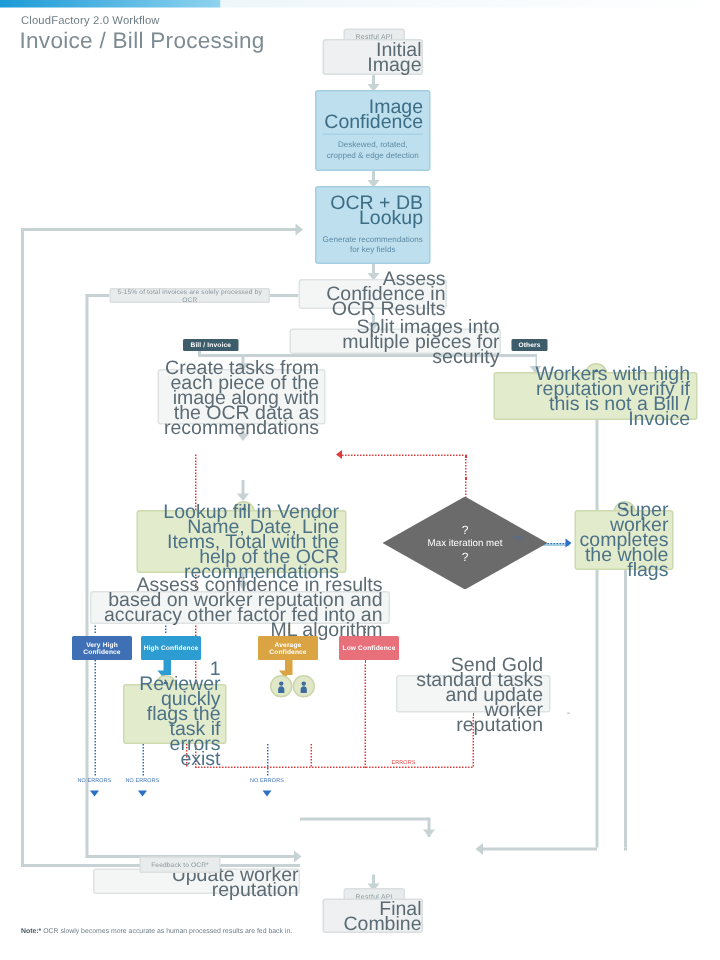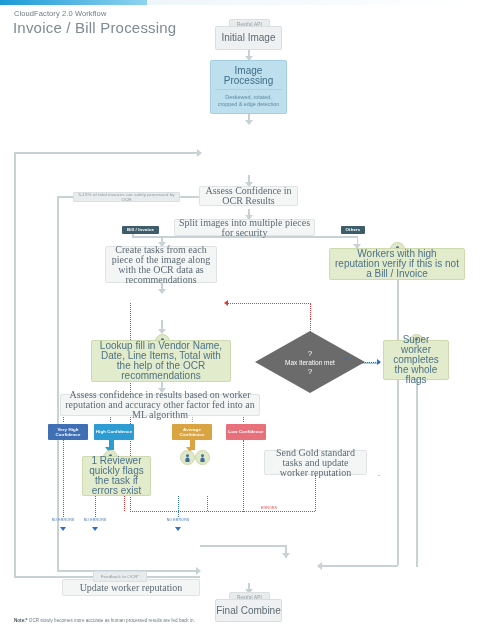--- a/index.html
+++ b/index.html
@@ -19,23 +19,23 @@
     background:linear-gradient(to right,#eef6fa,#ffffff);}
   .brand{position:absolute;left:14px;top:9px;font-size:7.5px;color:#6d7c85;letter-spacing:.1px;}
   .maintitle{position:absolute;left:13px;top:19px;font-size:15px;color:#7d8b93;font-weight:400;letter-spacing:.2px;}
 
   
   .node{position:absolute;box-sizing:border-box;display:flex;flex-direction:column;
         align-items:center;justify-content:center;text-align:center;}
   .grey{background:#eef0f1;border:1px solid #d9dedf;color:#5c6b73;border-radius:2px;}
   .blue{background:#bddfee;border:1px solid #a4cfe2;color:#3d6d85;border-radius:2px;}
   .green{background:#e3ebcd;border:1px solid #cdd9ae;color:#4c7287;border-radius:2px;}
-  .white{background:#f4f6f6;border:1px solid #dfe3e4;color:#5c6b73;border-radius:2px;font-family:Liberation Serif, serif;}
-
-  .node .ttl{font-size:10px;line-height:10px;}
+  .white{background:#f4f6f6;border:1px solid #dfe3e4;color:#5c6b73;border-radius:2px;}
+
+  .node .ttl{font-size:13px;line-height:10px;text-align:right;}
   .node .sub{font-size:5.4px;line-height:7px;color:#5f8ba3;margin-top:2px;}
   .blue .divider{width:100%;height:1px;background:#a8d2e4;margin:3px 0 0 0;}
 
   
   .apichip{position:absolute;background:#e9ecec;border:1px solid #dcdfe0;color:#8a979e;
     font-size:4.6px;border-radius:2px;display:flex;align-items:center;justify-content:center;
     letter-spacing:.2px;}
 
   
   .tag{position:absolute;display:flex;align-items:center;justify-content:center;text-align:center;
@@ -195,43 +195,58 @@
 
   <div class="vline" style="left:248px;top:583px;height:9px;"></div>
   <div class="arrow-d" style="left:244.7px;top:589px;"></div>
 
   <div class="apichip" style="left:229px;top:19px;width:39px;height:8px;">Restful API</div>
   <div class="node grey" style="left:215px;top:26px;width:67px;height:24px;">
     <div class="ttl">Initial Image</div>
   </div>
 
   <div class="node blue" style="left:210px;top:60px;width:77px;height:54px;padding:5px 4px;">
-    <div class="ttl">Image Processing</div>
+    <div class="ttl">Image Confidence</div>
     <div class="divider"></div>
     <svg width="11" height="11" viewBox="0 0 20 20" style="margin-top:2px;">
       <circle cx="10" cy="10" r="5.2" fill="#5f8ba3"></circle>
       <circle cx="10" cy="10" r="2" fill="#bddfee"></circle>
       <g fill="#5f8ba3">
         <rect x="9" y="1" width="2" height="4"></rect>
           <rect x="9" y="15" width="2" height="4"></rect>
         <rect x="1" y="9" width="4" height="2"></rect>
           <rect x="15" y="9" width="4" height="2"></rect>
       </g>
     </svg>
     <div class="sub">Deskewed, rotated, cropped &amp; edge detection</div>
   </div>
 
+  <div class="node blue" style="left:210px;top:124px;width:77px;height:52px;padding:5px 4px;">
+    <div class="ttl">OCR + DB Lookup</div>
+    <div class="divider"></div>
+    <svg width="11" height="11" viewBox="0 0 20 20" style="margin-top:2px;">
+      <circle cx="10" cy="10" r="5.2" fill="#5f8ba3"></circle>
+      <circle cx="10" cy="10" r="2" fill="#bddfee"></circle>
+      <g fill="#5f8ba3">
+        <rect x="9" y="1" width="2" height="4"></rect>
+          <rect x="9" y="15" width="2" height="4"></rect>
+        <rect x="1" y="9" width="4" height="2"></rect>
+          <rect x="15" y="9" width="4" height="2"></rect>
+      </g>
+    </svg>
+    <div class="sub">Generate recommendations for key fields</div>
+  </div>
 
   <div class="tag tag-grey" style="left:73px;top:192px;width:105px;height:8px;">5-15% of total invoices are solely processed by OCR</div>
 
   <div class="node white" style="left:199px;top:186px;width:99px;height:20px;">
     <div class="ttl">Assess Confidence in OCR Results</div>
   </div>
 
-  <div class="node white" style="left:174px;top:219px;width:141px;height:17px;">
+  <div class="node white" style="left:193px;top:219px;width:141px;height:17px;">
     <div class="ttl">Split images into multiple pieces for security</div>
   </div>
 
   <div class="tag tag-dark" style="left:122px;top:226px;width:37px;height:8px;">Bill / Invoice</div>
 
   <div class="tag tag-dark" style="left:341px;top:226px;width:24px;height:8px;">Others</div>
 
   <div class="person" style="left:390px;top:242px;">
     <svg width="7" height="8" viewBox="0 0 10 12">
       <circle cx="5" cy="2.6" r="2.2" fill="#3d6d9e"></circle>

